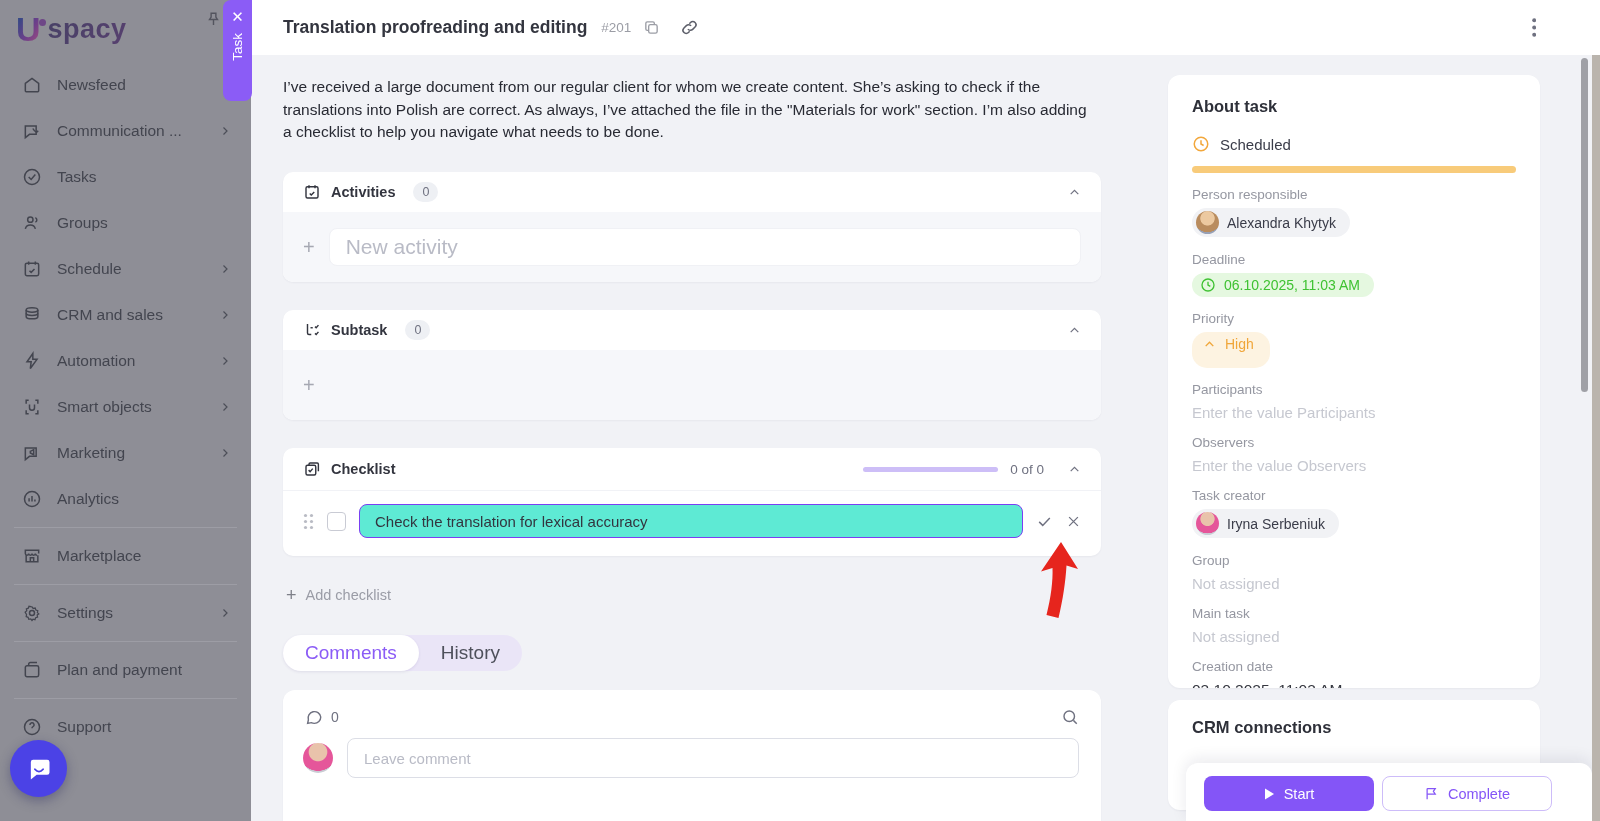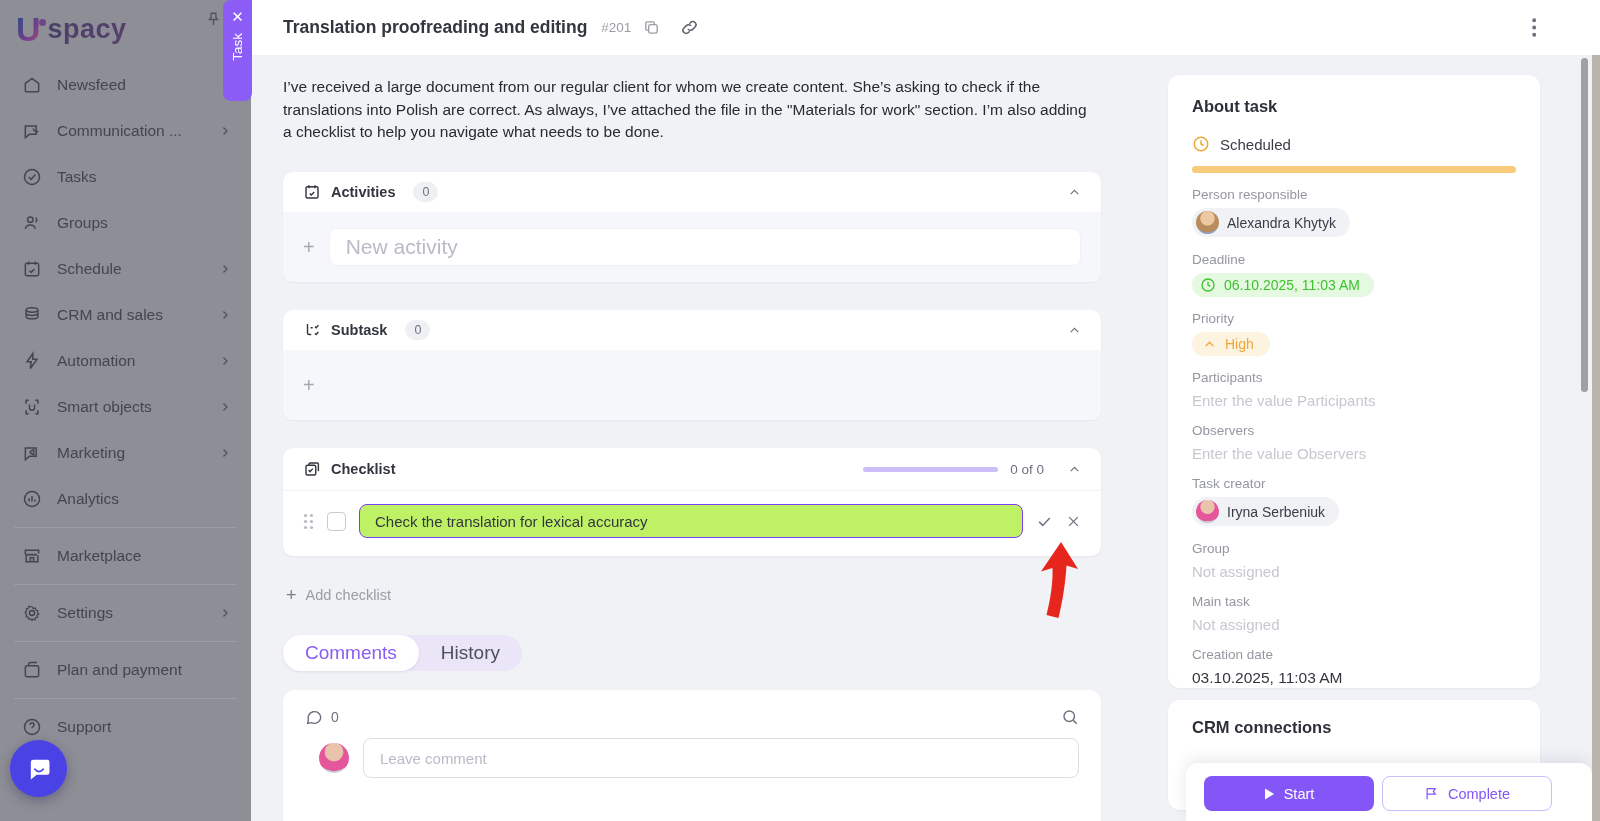--- a/index.html
+++ b/index.html
@@ -65,41 +65,41 @@
 
   
   .cl-head{border-bottom:1px solid #f1f2f6;height:42px;}
   .progress-wrap{margin-left:auto;display:flex;align-items:center;gap:12px;}
   .progress-track{width:135px;height:5px;border-radius:3px;background:#cdbef7;}
   .progress-text{font-size:13.5px;color:#6f7180;}
   .cl-row{position:absolute;left:20px;right:20px;top:56px;display:flex;align-items:center;gap:13px;}
   .drag{color:#b9bbc4;}
   .cbox{width:17px;height:17px;border:1.5px solid #c9cbd4;border-radius:4px;background:#fff;flex:none;cursor:pointer;}
   .cl-input{flex:1;height:32px;border:1.5px solid #7a3ff2;border-radius:8px;font-size:15px;
-            color:#33353f;padding:0 15px;font-family:inherit;background:#bef264;}
+            color:#33353f;padding:0 15px;font-family:inherit;background:#5eead4;}
   .row-act{color:#6f7180;cursor:pointer;}
   .add-checklist{position:absolute;left:286px;top:586px;display:flex;align-items:center;gap:9px;
                  color:#9a9ca6;font-size:14.5px;cursor:pointer;z-index:1;}
   .add-checklist .p{font-size:18px;line-height:1;color:#7e8089;}
 
   .red-arrow{position:absolute;left:1036px;top:541px;z-index:4;}
 
   
   .tabs{position:absolute;left:283px;top:635px;display:inline-flex;background:#eae5f7;
         border-radius:19px;height:36px;align-items:center;z-index:1;}
   .tab{padding:0 22px;font-size:19px;color:#4e505b;height:36px;display:flex;align-items:center;
        border-radius:19px;cursor:pointer;}
   .tab.active{background:#fff;color:#8b5cf6;font-weight:500;box-shadow:0 1px 3px rgba(60,40,120,.10);}
 
   
   .comments-card{left:283px;top:690px;width:818px;height:131px;border-radius:12px 12px 0 0;}
   .cm-row1{display:flex;align-items:center;gap:8px;padding:18px 22px 0 22px;color:#6f7180;}
   .cm-count{font-size:14px;}
   .cm-search{margin-left:auto;cursor:pointer;}
-  .cm-row2{display:flex;align-items:center;gap:14px;padding:12px 22px 0 36px;}
+  .cm-row2{display:flex;align-items:center;gap:14px;padding:12px 22px 0 20px;}
   .avatar{width:30px;height:30px;border-radius:50%;flex:none;
           background:radial-gradient(circle at 50% 30%,#e9c3ab 0 34%,#e5569a 38% 72%,#c9ccd4 74%);}
   .cm-input{flex:1;height:38px;border:1px solid #dcdee6;border-radius:8px;font-size:15px;
             padding:0 16px;font-family:inherit;color:#33353f;background:#fff;}
   .cm-input::placeholder{color:#b9bbc6;}
 
   
   .about-card{left:1168px;top:75px;width:372px;height:613px;border-radius:12px;
               padding:22px 24px;box-sizing:border-box;overflow:hidden;}
   .about-title{font-size:16.5px;font-weight:700;color:#2e3039;margin:0;}
@@ -107,21 +107,21 @@
   .status-bar{margin-top:13px;height:7px;border-radius:4px;background:#f8cb7a;}
   .f-label{margin-top:14px;font-size:13.5px;color:#9597a1;}
   .pill{display:inline-flex;align-items:center;gap:8px;background:#f1f2f5;border-radius:16px;
         padding:3px 14px 3px 4px;margin-top:6px;font-size:14px;color:#3a3c49;cursor:pointer;}
   .pill .avs{width:23px;height:23px;border-radius:50%;}
   .av-alex{background:radial-gradient(circle at 50% 32%,#ecc9a0 0 35%,#b98c5e 39% 70%,#97a0b5 72%);}
   .av-iryna{background:radial-gradient(circle at 50% 30%,#e9c3ab 0 34%,#e5569a 38% 72%,#c9ccd4 74%);}
   .gpill{display:inline-flex;align-items:center;gap:8px;background:#e5f8e0;color:#3fc232;
          border-radius:15px;padding:4px 14px 4px 8px;margin-top:6px;font-size:14px;font-weight:500;cursor:pointer;}
   .opill{display:inline-flex;align-items:center;gap:9px;background:#fdf3e1;color:#f0a63a;
-         border-radius:15px;padding:4px 16px 4px 11px;margin-top:6px;font-size:14px;font-weight:500;cursor:pointer;}
+         border-radius:15px;padding:4px 16px 16px 11px;margin-top:6px;font-size:14px;font-weight:500;cursor:pointer;}
   .ph-val{margin-top:7px;font-size:15px;color:#c6c8d0;cursor:text;}
   .dark-val{margin-top:7px;font-size:15.5px;color:#34363f;}
 
   .crm-card{left:1168px;top:700px;width:372px;height:110px;border-radius:12px;
             padding:18px 24px;box-sizing:border-box;z-index:1;}
   .crm-title{font-size:16.5px;font-weight:700;color:#2e3039;margin:0;}
   .crm-partial{margin-top:24px;font-size:13.5px;color:#9597a1;}
 
   
   .footer-bar{position:absolute;left:1186px;top:763px;width:406px;height:58px;background:#fff;

